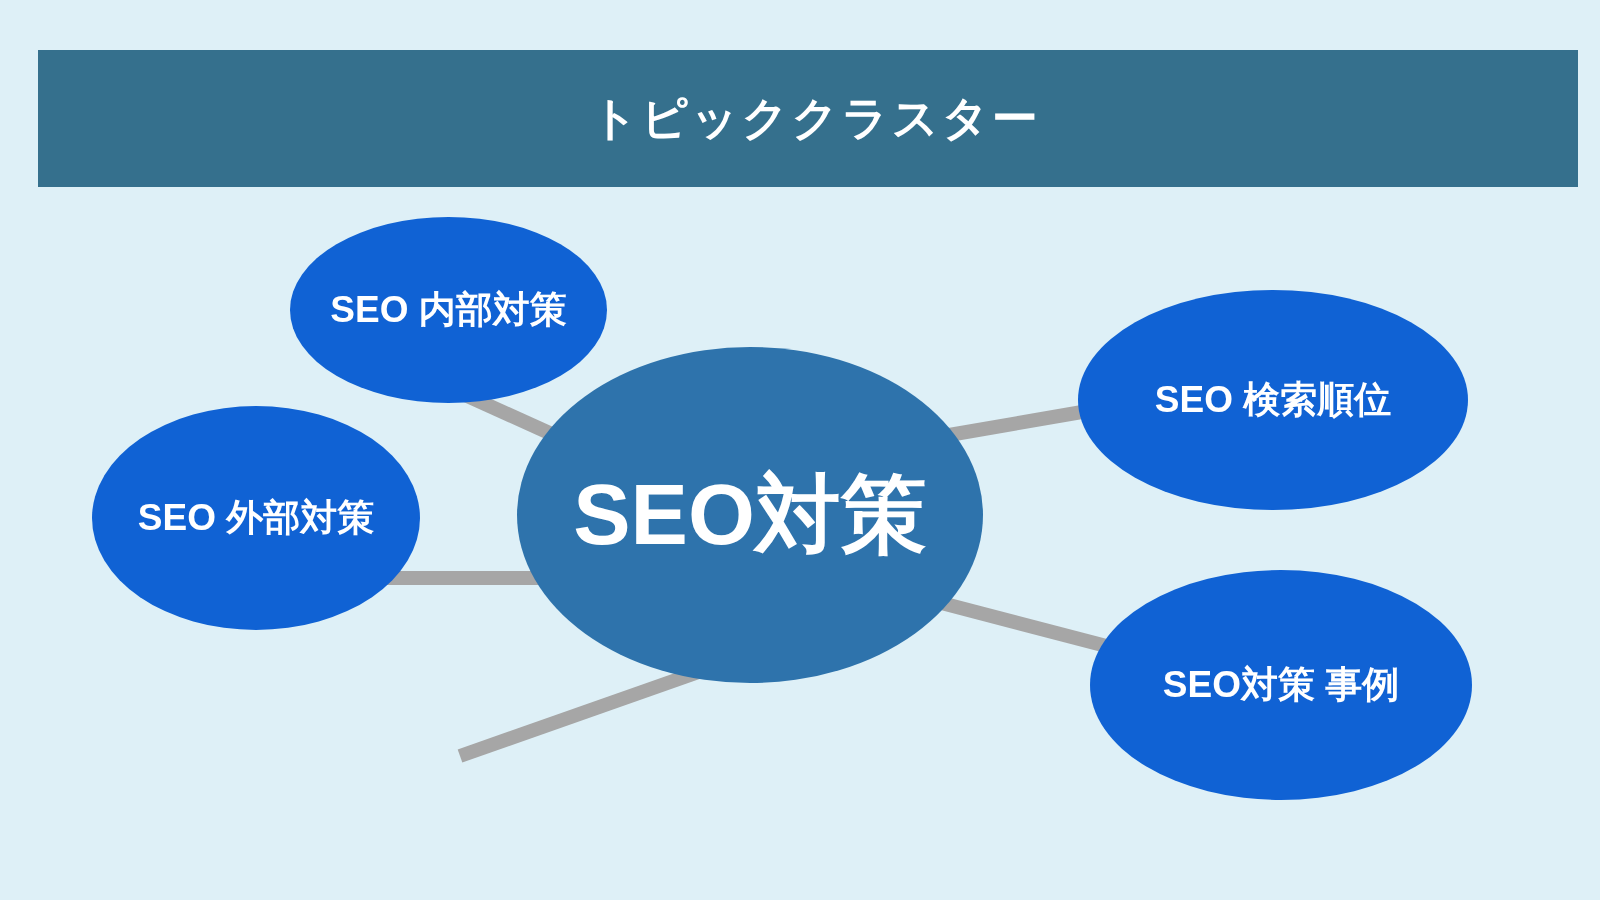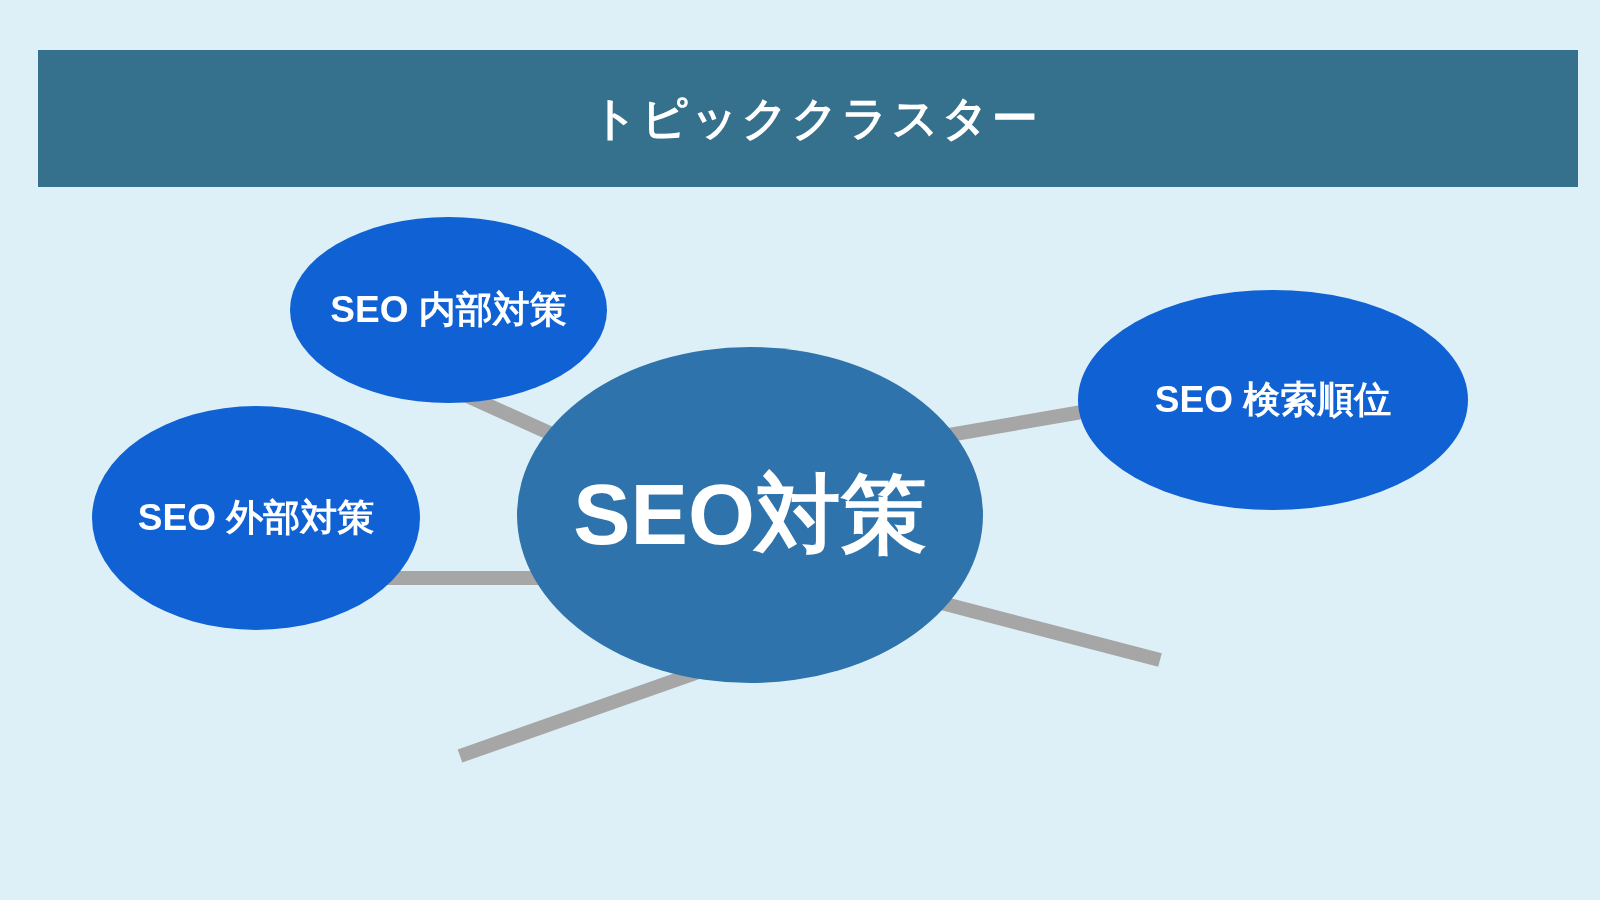--- a/index.html
+++ b/index.html
@@ -96,14 +96,17 @@
 
   <div class="node sat-gaibu">
     <span>SEO 外部対策</span>
   </div>
 
 
   <div class="node sat-kensaku">
     <span>SEO 検索順位</span>
   </div>
 
+  <div class="node sat-jirei">
+    <span>SEO対策 事例</span>
+  </div>
 
 </div>
 
 </body></html>

